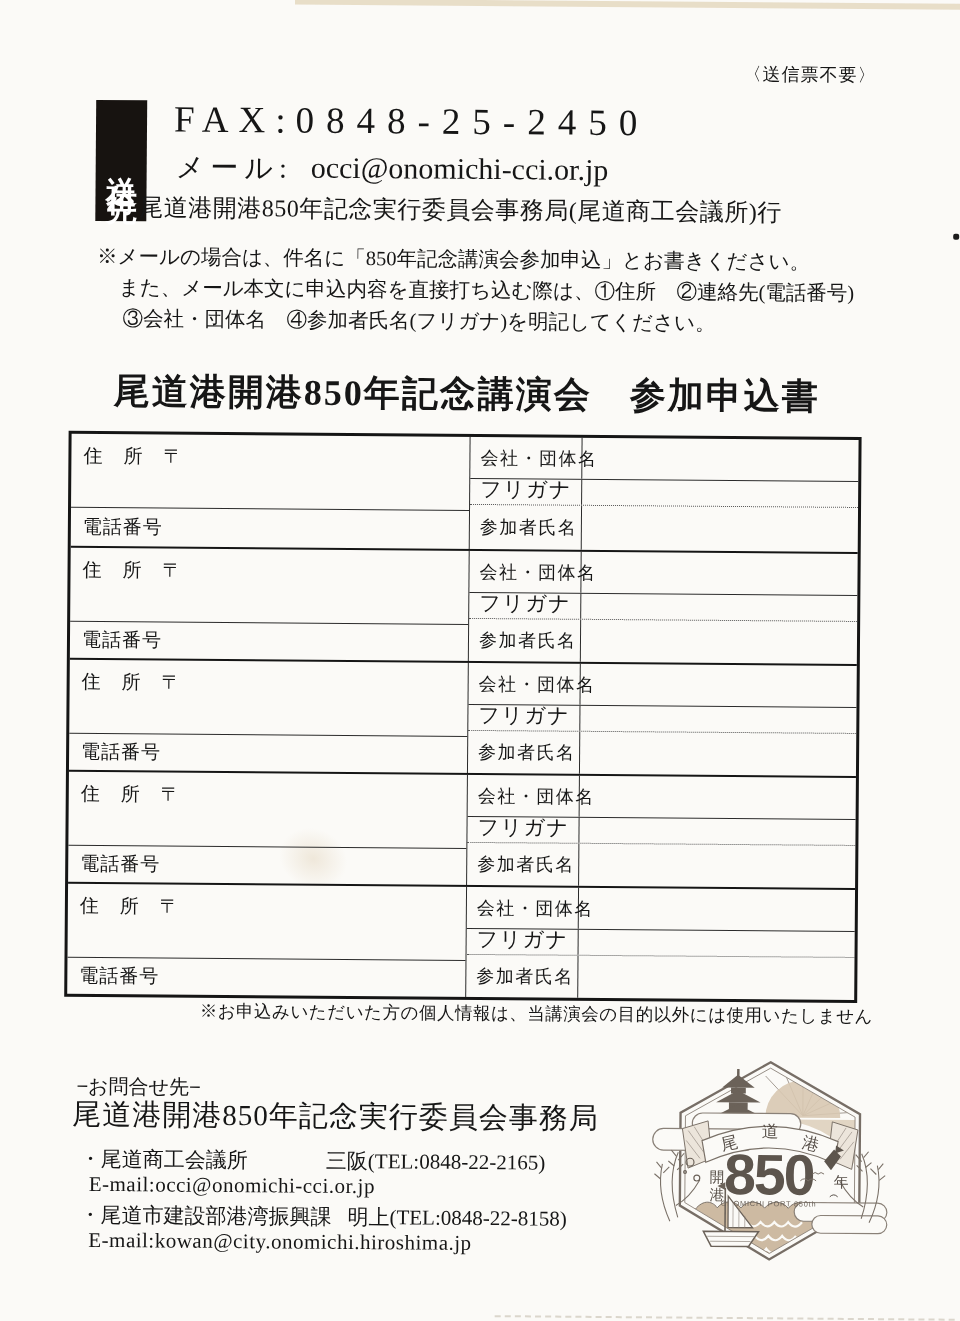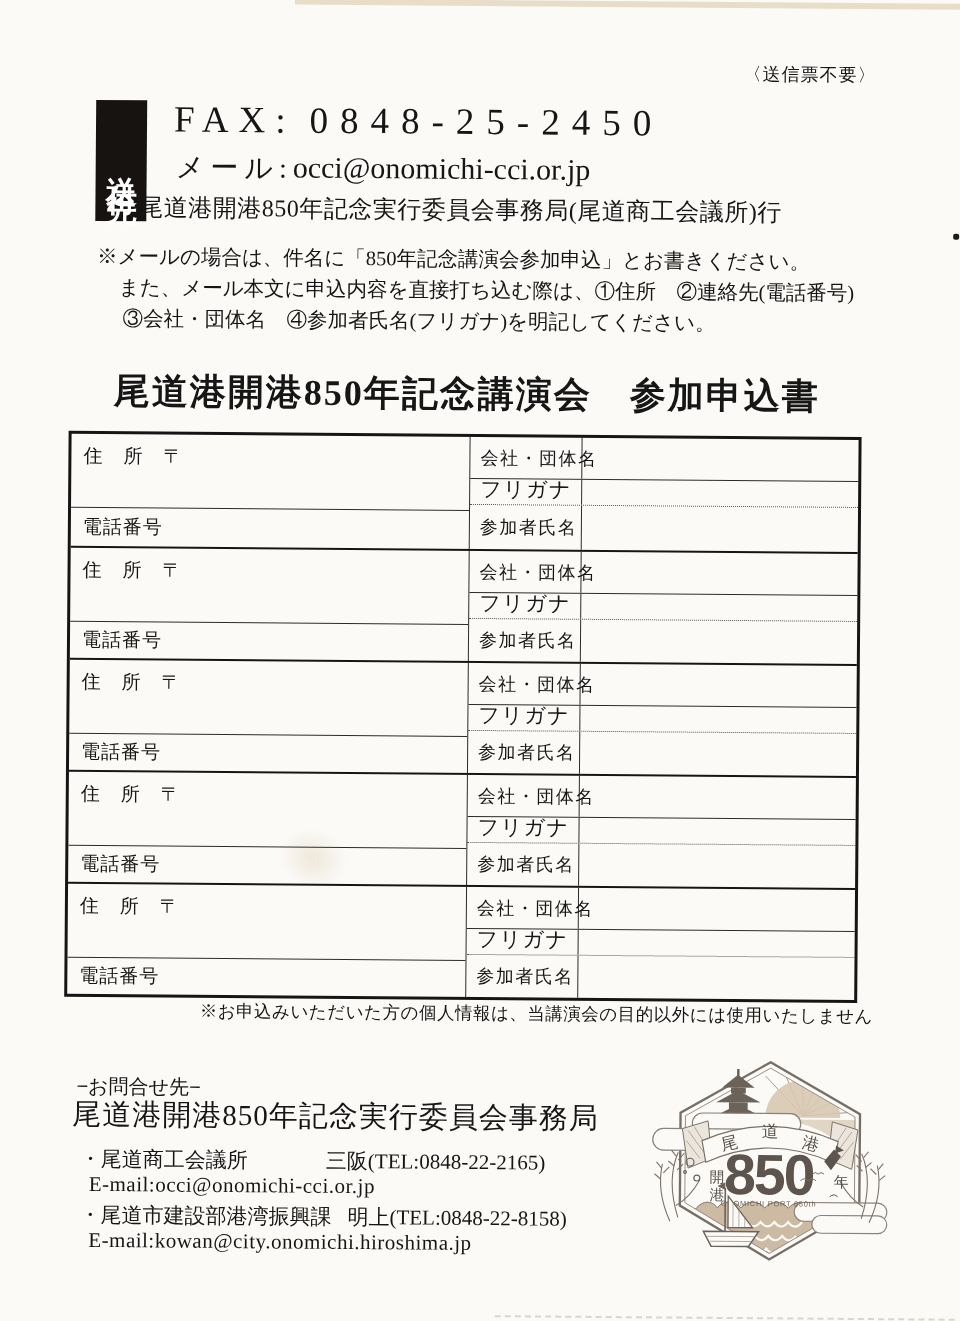--- a/index.html
+++ b/index.html
@@ -28,24 +28,24 @@
     border-top:2px dashed rgba(180,170,150,.45); }
   
   .no-coversheet { position:absolute; top:60px; right:88px; font-size:18px; letter-spacing:1px; }
   .sendto-box {
     position:absolute; left:92px; top:103px; width:51px; height:121px;
     background:#171310; color:#fff; display:flex; align-items:center; justify-content:center;
     writing-mode:vertical-rl; font-family:"Liberation Sans","DejaVu Sans",sans-serif;
     font-weight:bold; font-size:31px; letter-spacing:8px; padding-top:6px;
   }
   .fax-line { position:absolute; left:170px; top:100px; font-size:37px; white-space:nowrap; }
-  .fax-line .lbl { letter-spacing:10px; margin-right:14px; }
+  .fax-line .lbl { letter-spacing:10px; }
   .fax-line .num { letter-spacing:12px; }
   .mail-line { position:absolute; left:172px; top:151px; font-size:28px; white-space:nowrap; }
-  .mail-line .lbl { letter-spacing:6px; }
+  .mail-line .lbl { letter-spacing:6px; margin-right:18px; }
   .mail-line .addr { font-size:30px; }
   .addressee { position:absolute; left:136px; top:194px; font-size:24px; letter-spacing:.5px; white-space:nowrap; }
   
   .instructions { position:absolute; left:94px; top:244px; font-size:20.5px; line-height:31px; }
   .instructions .l2 { padding-left:22px; }
   .instructions .l3 { padding-left:26px; }
   
   .form-title { position:absolute; left:0; top:370px; width:930px; text-align:center;
     font-size:36px; font-weight:bold; letter-spacing:2px; }
   

